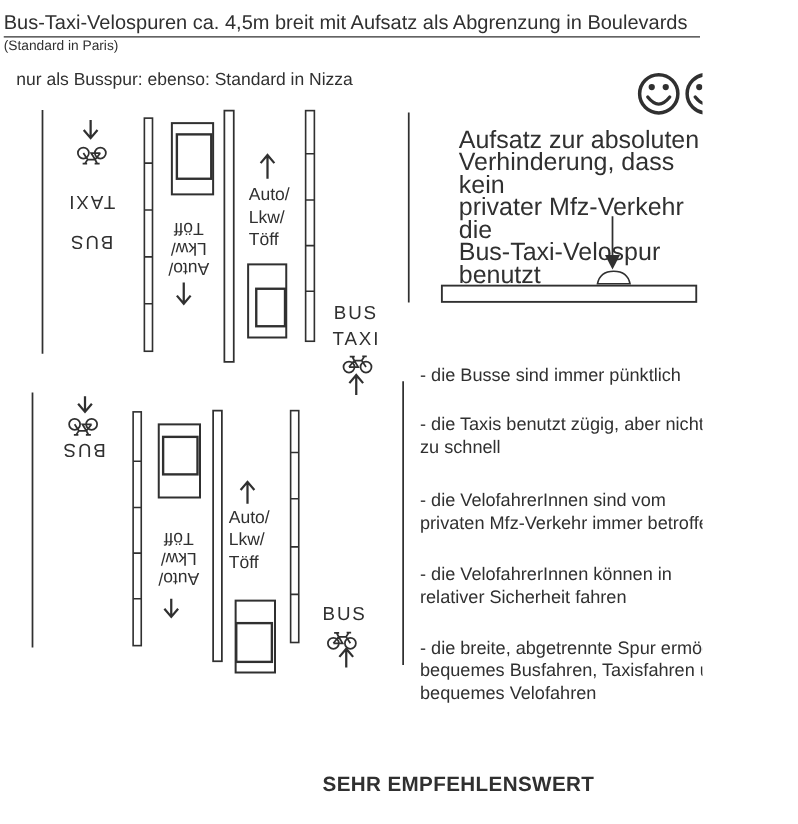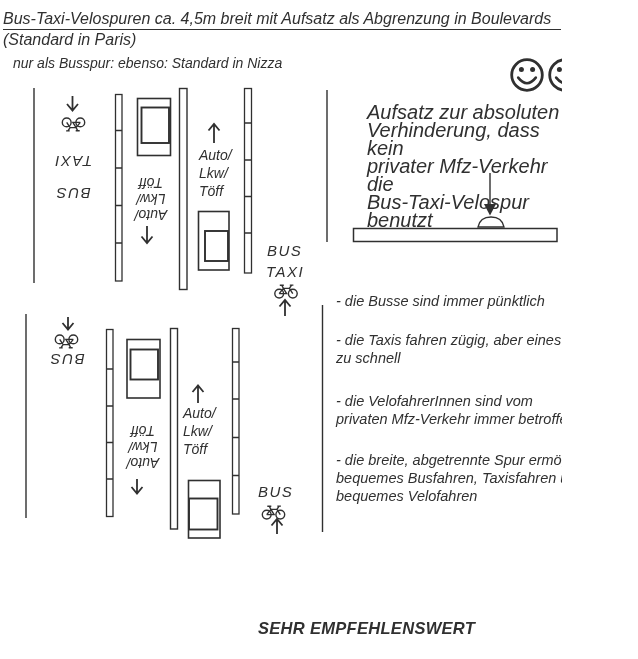--- a/index.html
+++ b/index.html
@@ -3,25 +3,24 @@
 <meta charset="utf-8">
 <style>
   :root { --ink:#303030; --bg:#ffffff; }
   * { margin:0; padding:0; box-sizing:border-box; }
   html,body { background:var(--bg); }
   #page {
     position:relative; width:562px; height:659px;
     background:var(--bg); overflow:hidden;
     font-family:"Liberation Sans", sans-serif;
     color:var(--ink);
-    font-style:italic;
   }
   .abs { position:absolute; white-space:pre-line; }
   .title { font-size:16px; border-bottom:1px solid var(--ink); padding-right:10px; padding-bottom:1px; white-space:nowrap; }
-  .subtitle { font-size:16px; }
+  .subtitle { font-size:11px; }
   .note { font-size:14px;text-align:center; }
   .lane-text { font-size:14px; line-height:18px; }
   .lane-text-sm { font-size:14px; line-height:16px; text-align:center; }
   .flip { transform:rotate(180deg); }
   .lane-big { font-size:15px; letter-spacing:1.5px; line-height:16px; }
   .aufsatz { font-size:20px; line-height:18px; width:205px; }
   .benefits { left:336px; top:274px; width:292px; font-size:14.5px; line-height:18px; }
   .bullet { white-space:pre-line; }
   .mb10{margin-bottom:3px}.mb7{margin-bottom:7px}.mb5{margin-bottom:5px}.mb3{margin-bottom:3px}
   .footer { font-size:16.5px; font-weight:bold; letter-spacing:0.3px; white-space:nowrap; }
@@ -167,24 +166,26 @@
 Töff</div>
   <div class="abs lane-big" style="left:258px; top:484px;">BUS</div>
 
   <div class="abs aufsatz" style="left:367px; top:103px;">Aufsatz zur absoluten
 Verhinderung, dass kein
 privater Mfz-Verkehr die
 Bus-Taxi-Velospur benutzt</div>
 
   <div class="abs benefits">
     <div class="bullet mb10">- die Busse sind immer pünktlich</div>
-    <div class="bullet mb7">- die Taxis fahren zügig, aber eines
+    <div class="bullet mb7">- die Taxis benutzt zügig, aber nicht
 zu schnell</div>
     <div class="bullet mb5">- die VelofahrerInnen sind vom
 privaten Mfz-Verkehr immer betroffen,</div>
+    <div class="bullet mb5">- die VelofahrerInnen können in
+relativer Sicherheit fahren</div>
     <div class="bullet mb5">- die breite, abgetrennte Spur ermöglicht
 bequemes Busfahren, Taxisfahren und
 bequemes Velofahren</div>
     
     
     
   </div>
 
   <div class="abs footer" style="left:258px; top:619px;text-align:right;">SEHR EMPFEHLENSWERT</div>
 

